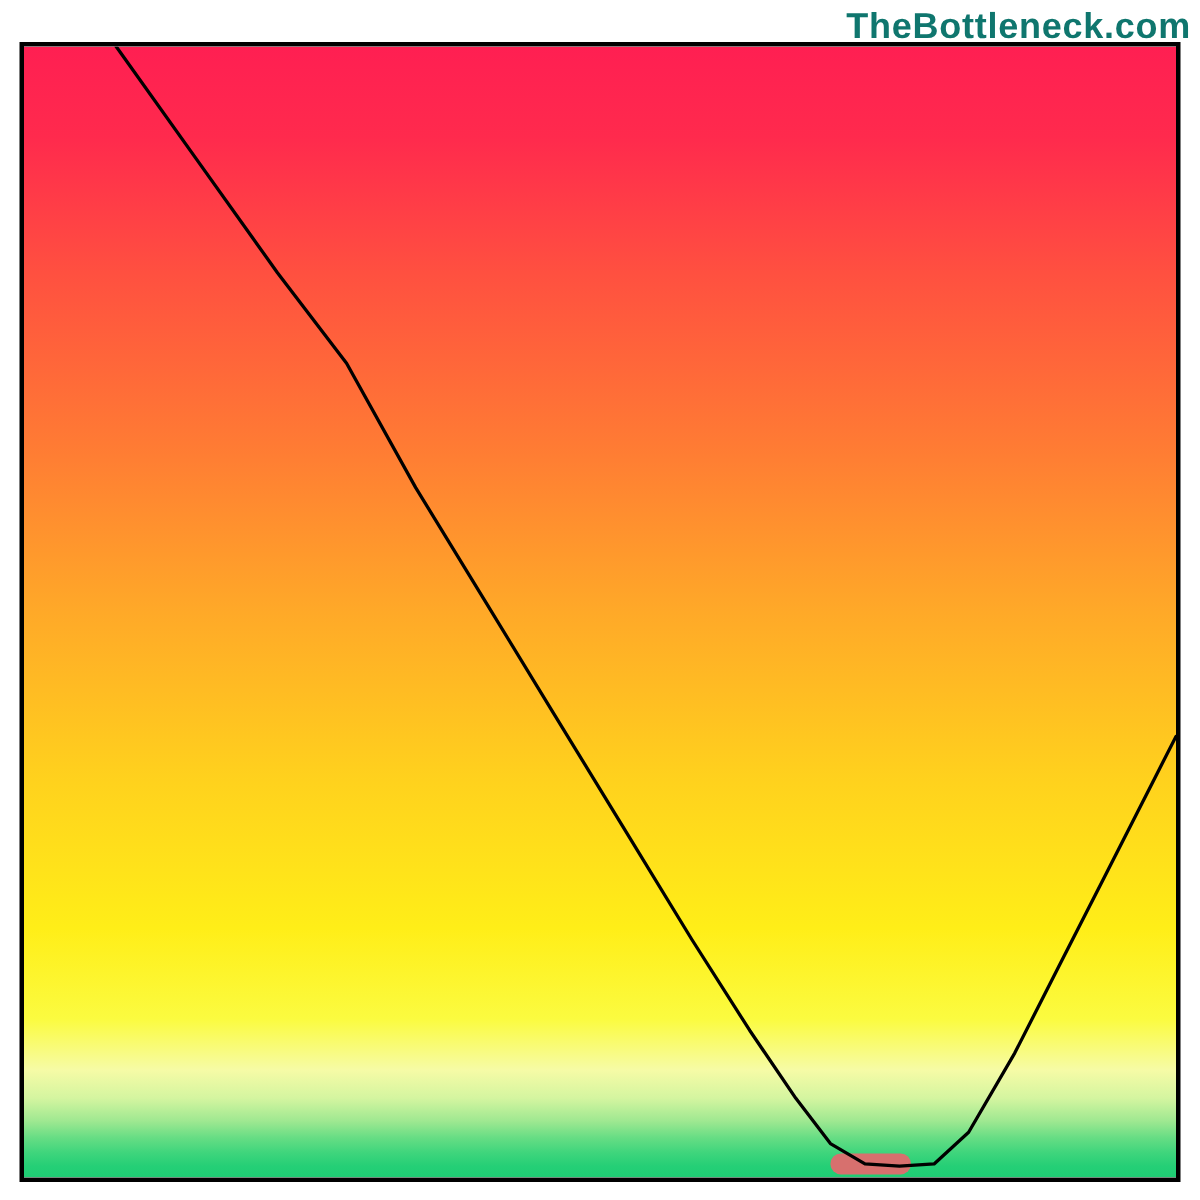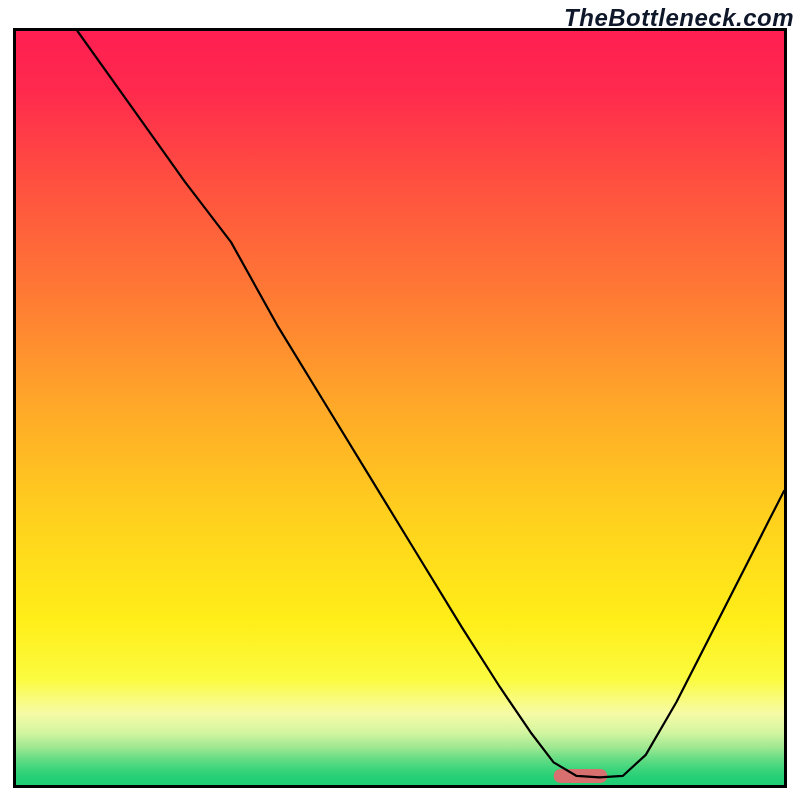--- a/index.html
+++ b/index.html
@@ -15,24 +15,23 @@
     position: relative;
     width: 800px;
     height: 800px;
   }
   .watermark {
     position: absolute;
     top: 4px;
     right: 6px;
     font-size: 24px;
     font-weight: 600;
-    color: #0f172a;
+    color: #0f766e;
     letter-spacing: 0.5px;
     z-index: 20;
-    font-style: italic;
   }
   .chart-frame {
     position: absolute;
     left: 13px;
     top: 28px;
     width: 774px;
     height: 760px;
     background: #ffffff;
   }
   .plot {

